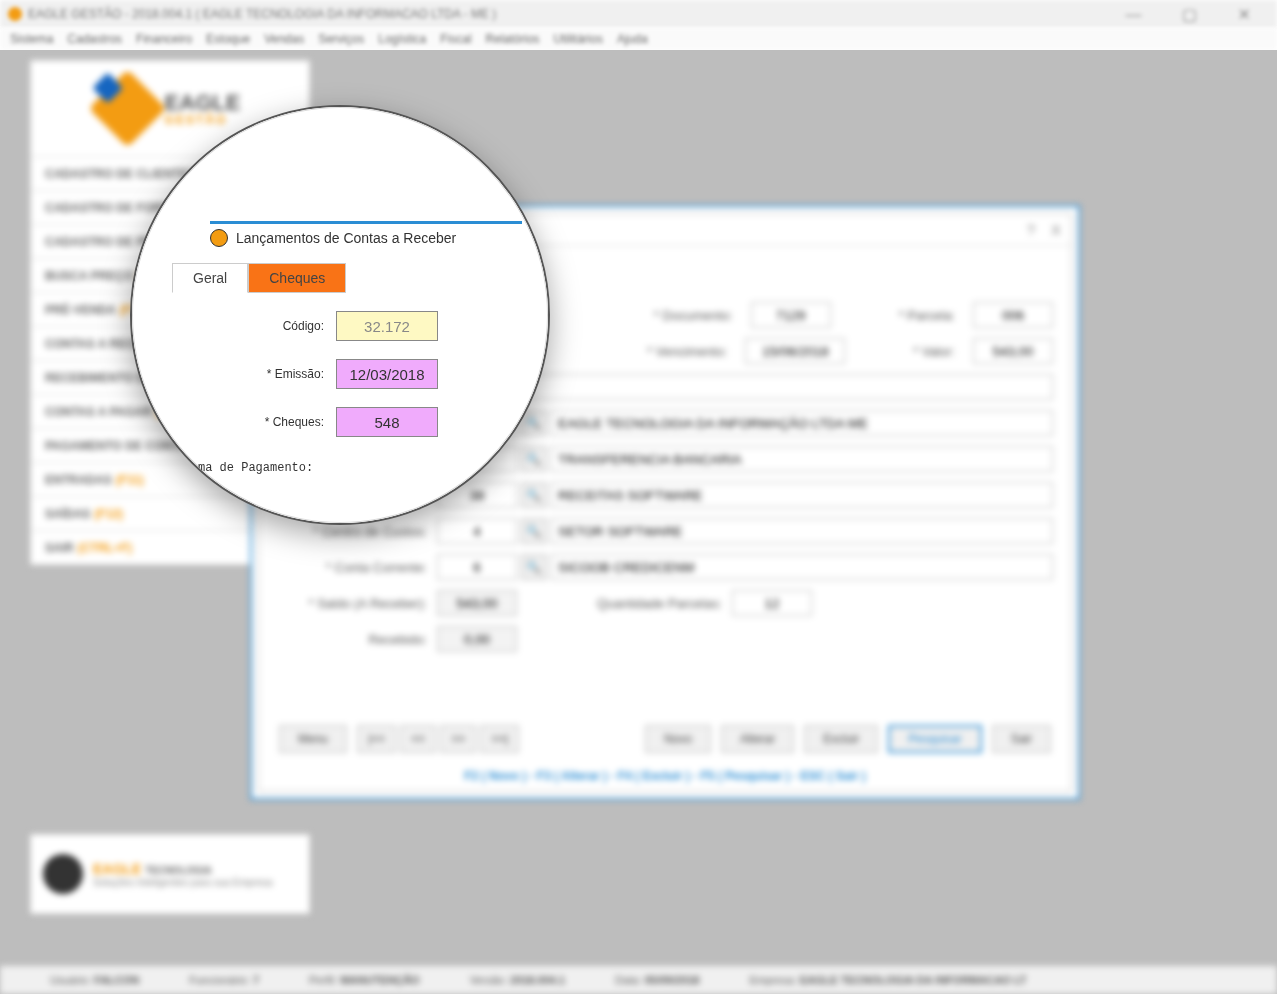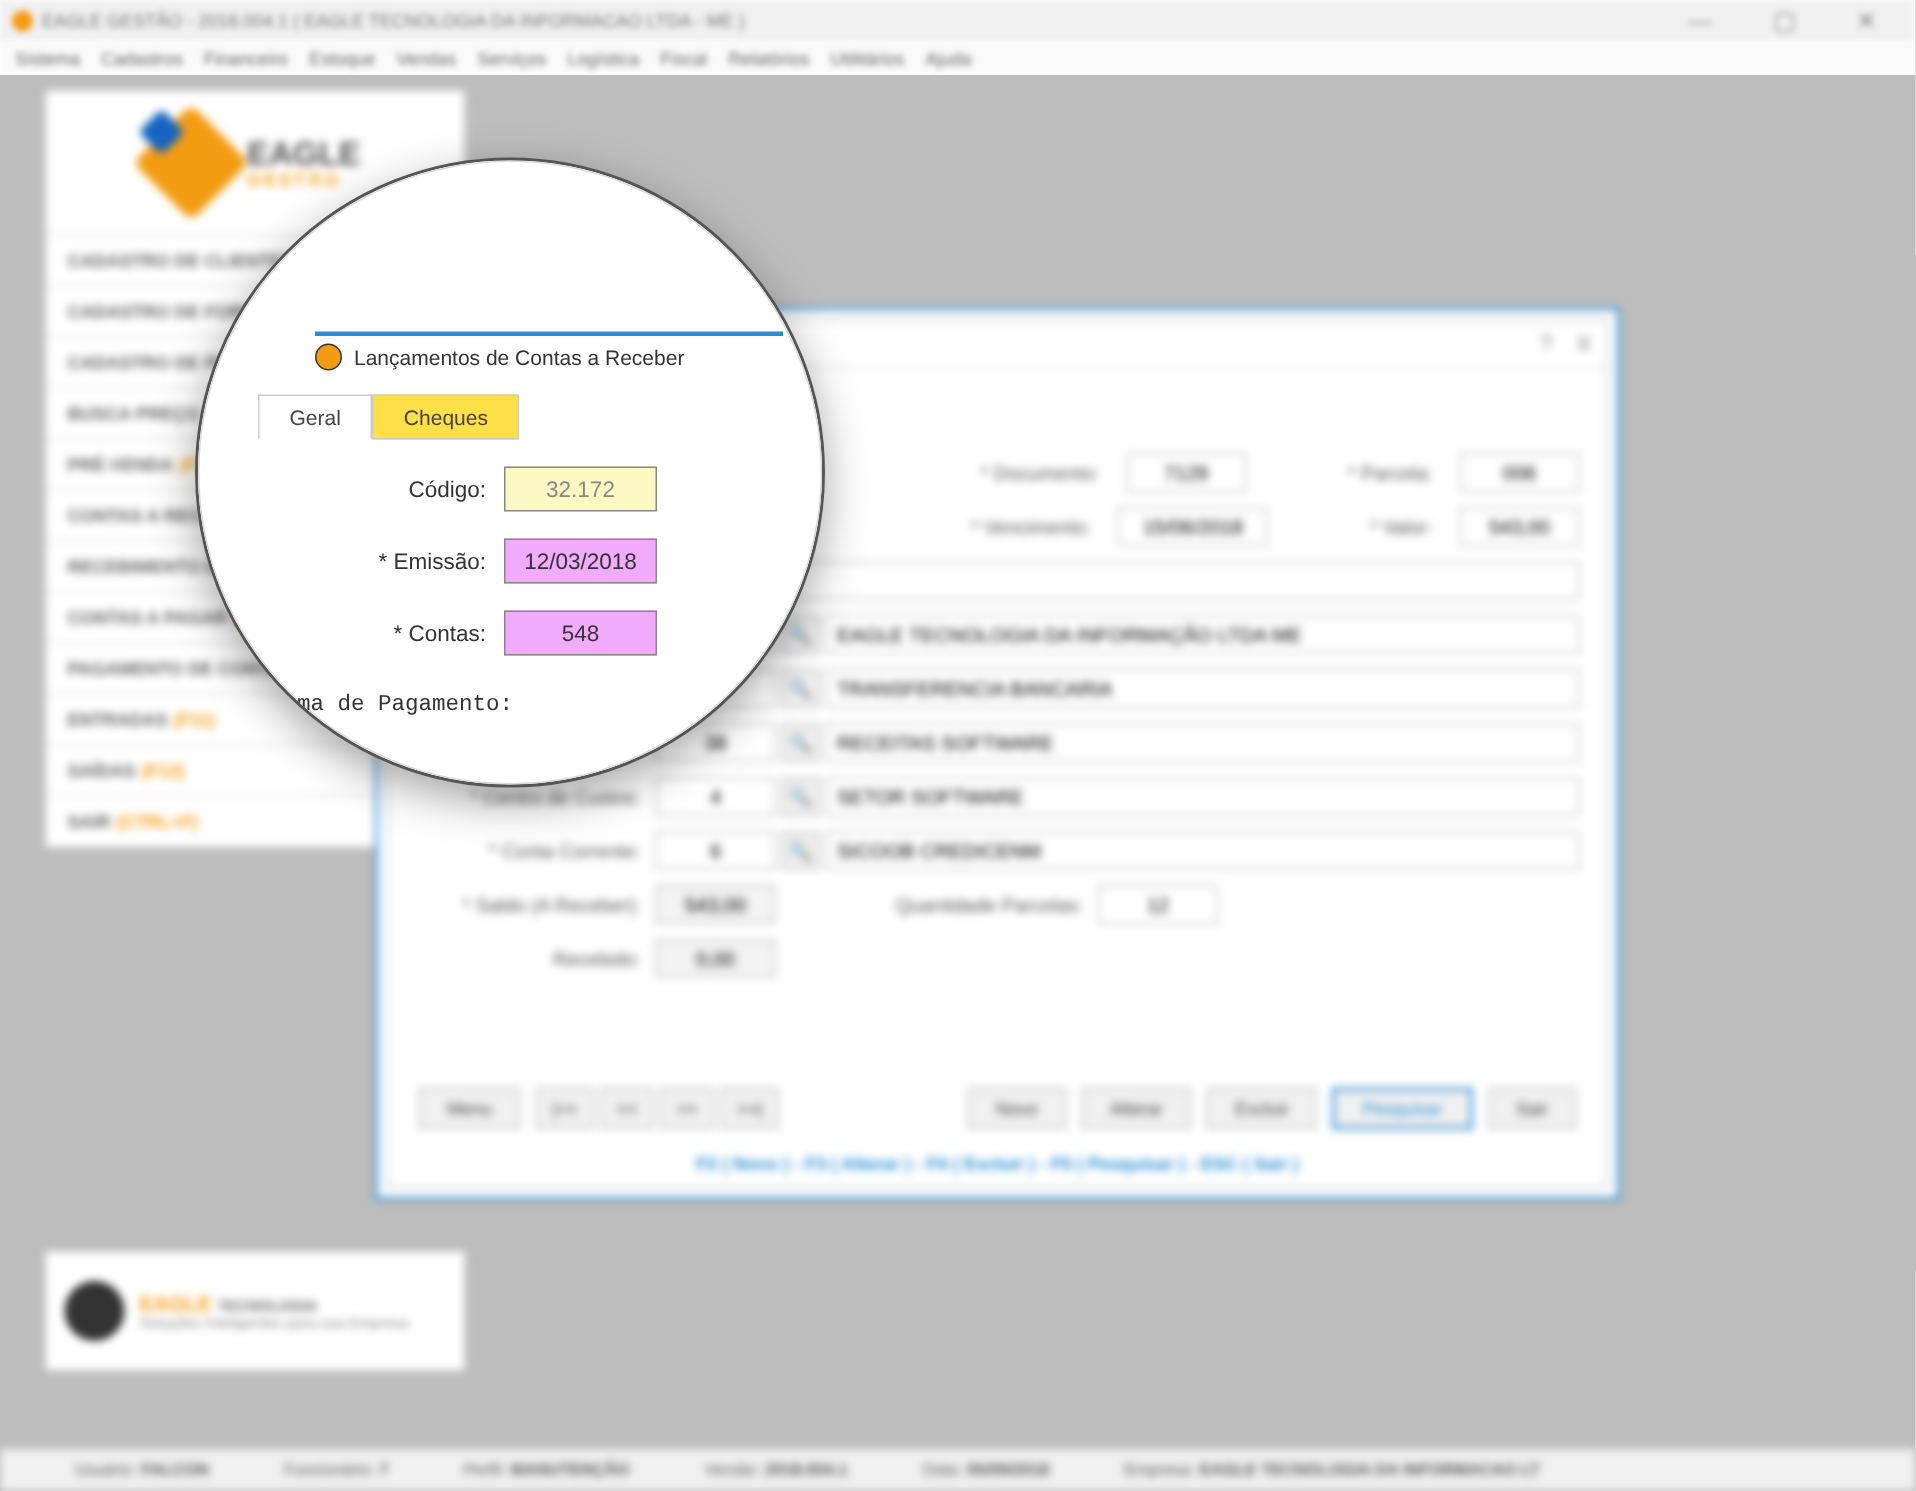--- a/index.html
+++ b/index.html
@@ -56,24 +56,24 @@
   .btn.primary{border:2px solid var(--win-border);color:var(--win-border);}
   .navbtns{display:flex;gap:4px;}
   .navbtns .btn{padding:0 10px;}
   .shortcut-row{position:absolute;left:0;right:0;bottom:8px;text-align:center;font-size:12px;color:var(--win-border);font-weight:600;}
   
   .zoom{position:absolute;left:130px;top:55px;width:420px;height:420px;border-radius:50%;background:#fff;border:2px solid #555;box-shadow:0 10px 30px var(--shadow);overflow:hidden;z-index:50;}
   .zoom-inner{position:absolute;inset:0;padding:20px 26px;background:#fff;}
   .z-titlebar{height:30px;border-top:3px solid var(--win-border);display:flex;align-items:center;font-size:14px;color:#333;margin-top:94px;margin-left:52px;}
   .z-titlebar .zico{width:18px;height:18px;background:#f39c12;border-radius:50%;margin-right:8px;display:inline-block;position:relative;border:1px solid #333;}
   .z-tabs{display:flex;margin:12px 0 8px 14px;}
-  .z-tab{padding:6px 20px;border:1px solid #ccc;background:#fde047;font-size:14px;color:#444;}
+  .z-tab{padding:6px 20px;border:1px solid #ccc;background:#f97316;font-size:14px;color:#444;}
   .z-tab.active{background:#fff;border-bottom-color:#fff;}
   .z-row{display:flex;align-items:center;margin:18px 0;}
-  .z-lbl{width:178px;text-align:right;padding-right:12px;font-size:15px;color:#333;}
+  .z-lbl{width:178px;text-align:right;padding-right:12px;font-size:12px;color:#333;}
   .z-inp{height:30px;width:102px;border:1px solid #888;text-align:center;font-size:15px;color:#333;background:#f0abfc;}
   .z-inp.ro{background:#fef9c3;color:#888;}
   .zoom::after{content:"";position:absolute;inset:0;border-radius:50%;box-shadow:inset 0 0 0 1px rgba(0,0,0,0.15);pointer-events:none;}
   
   .right-col{margin-left:auto;display:flex;align-items:center;gap:8px;}
   .right-col .inp{width:80px;}
 </style>
 </head>
 <body>
 
@@ -282,21 +282,21 @@
       </div>
       <div class="z-row">
         <span class="z-lbl">Código:</span>
         <input class="z-inp ro" readonly="" value="32.172" style="">
       </div>
       <div class="z-row">
         <span class="z-lbl">* Emissão:</span>
         <input class="z-inp" value="12/03/2018" style="">
       </div>
       <div class="z-row">
-        <span class="z-lbl">* Contas:</span>
+        <span class="z-lbl">* Cheques:</span>
         <input class="z-inp" value="548" style="">
       </div>
       <div class="z-row" style="margin-top:24px;">
         <span class="z-lbl" style="width:auto;padding-left:40px;font-family:Liberation Mono, monospace;">ma de Pagamento:</span>
       </div>
     </div>
   </div>
 
 </div>
 

